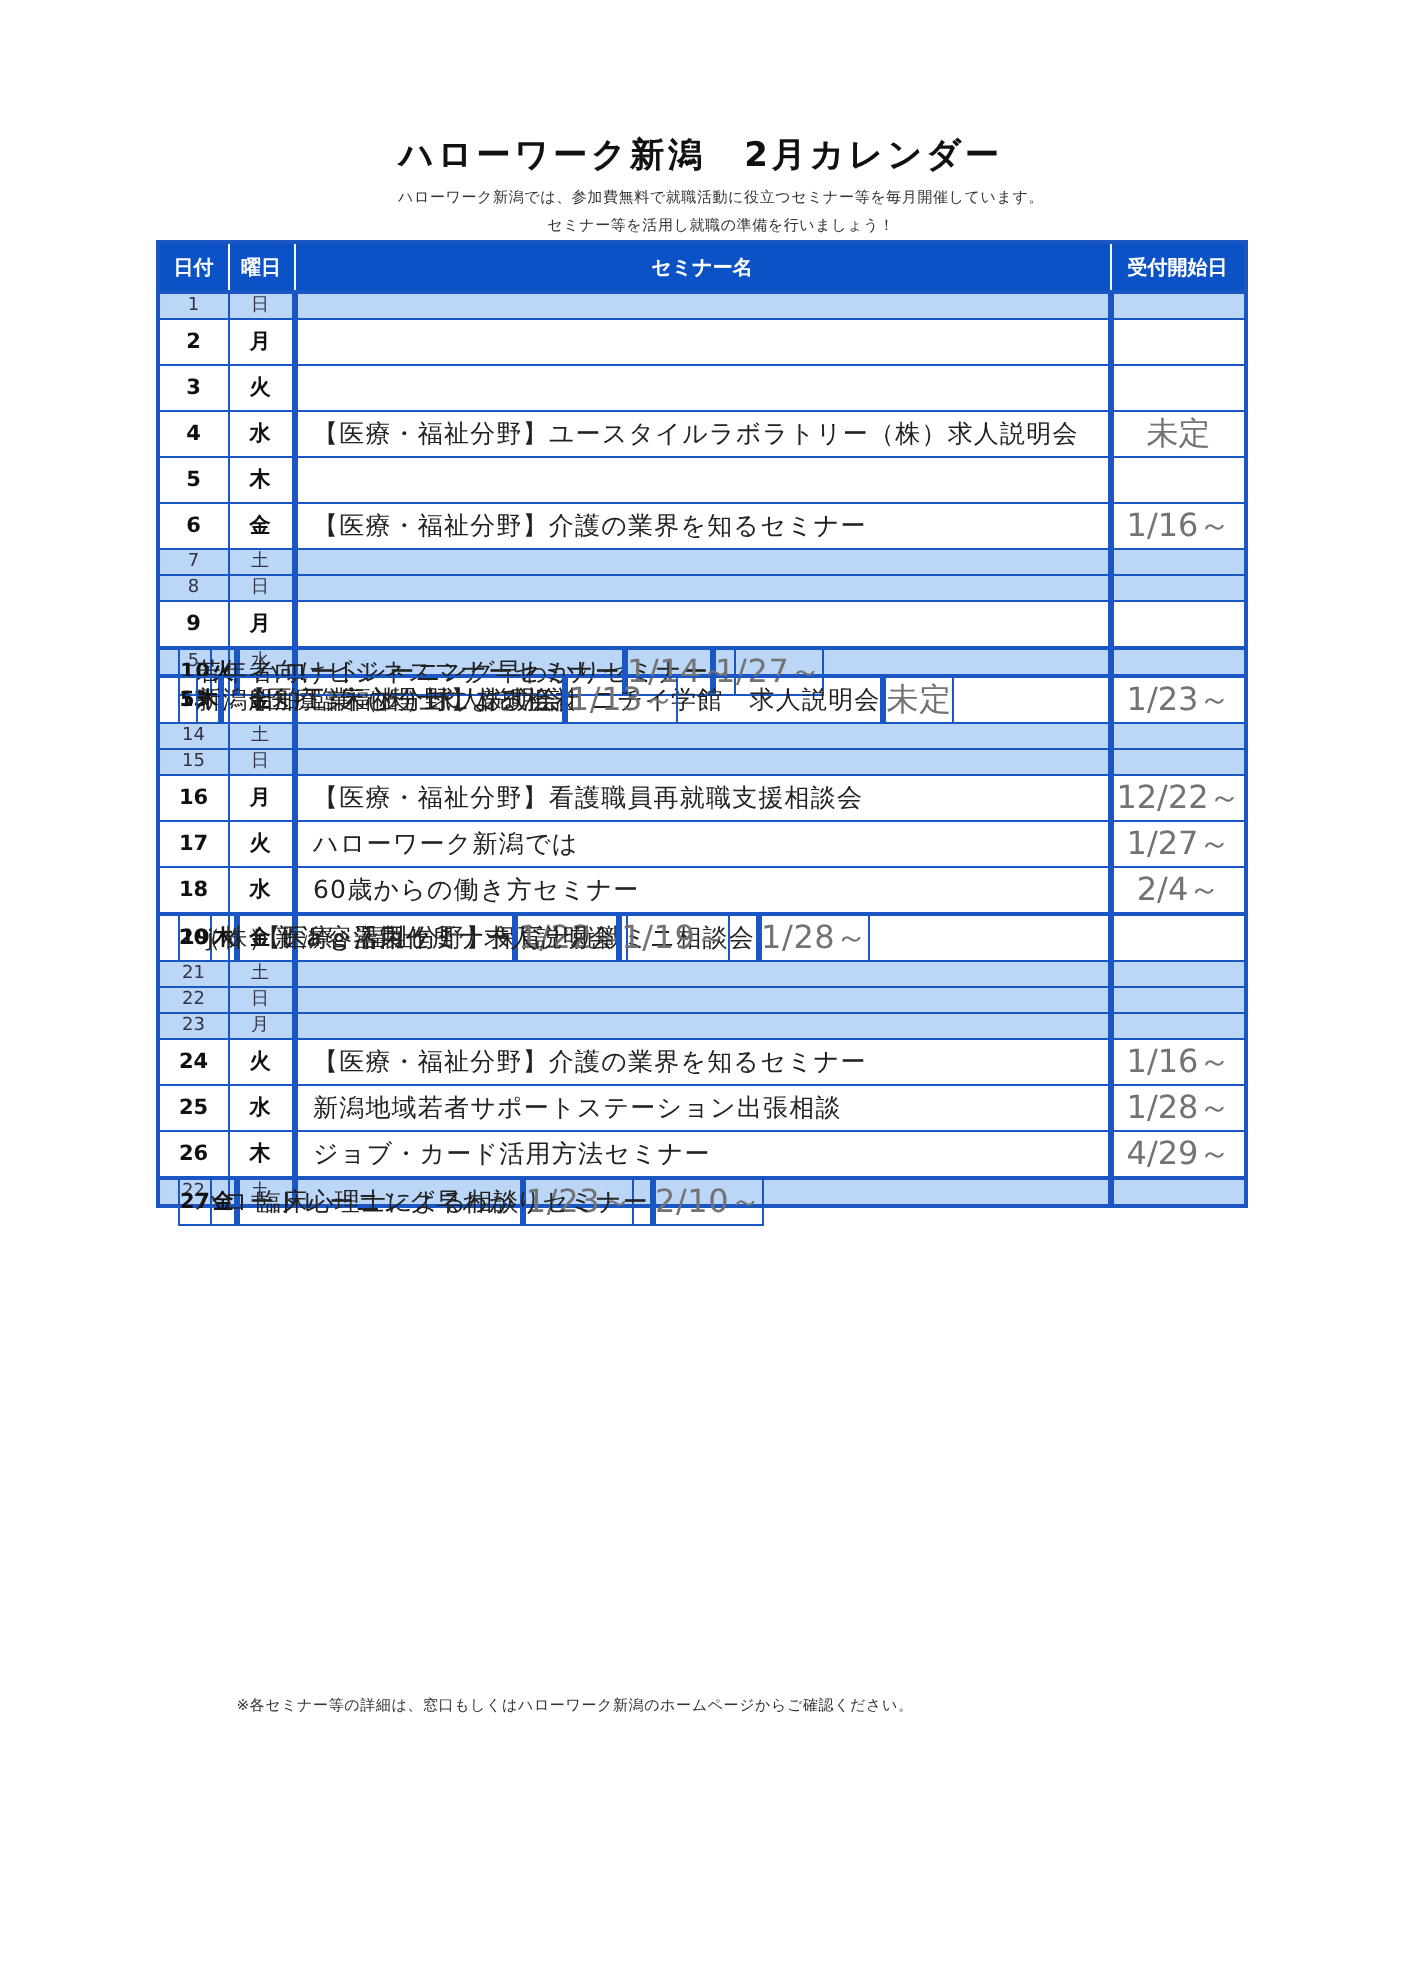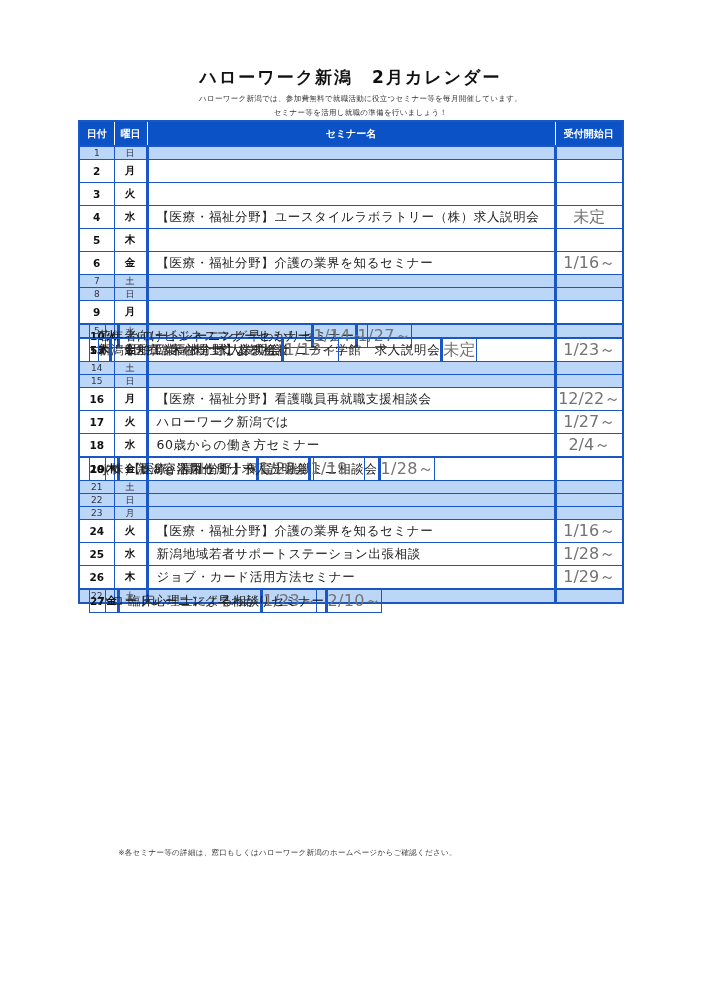--- a/index.html
+++ b/index.html
@@ -210,21 +210,21 @@
       <tr>
         <td class="date" rowspan="1">25</td>
         <td class="day" rowspan="1">水</td>
         <td class="name">新潟地域若者サポートステーション出張相談</td>
         <td class="start">1/28～</td>
       </tr>
       <tr>
         <td class="date" rowspan="1">26</td>
         <td class="day" rowspan="1">木</td>
         <td class="name">ジョブ・カード活用方法セミナー</td>
-        <td class="start">1/29～</td>
+        <td class="start">4/29～</td>
       </tr>
       <tr class="sub">
         <td class="date" rowspan="2">27</td>
         <td class="day" rowspan="2">金</td>
         <td class="name">臨床心理士による相談</td>
         <td class="start">1/23～</td>
       </tr>
       <tr class="sub">
         <td class="name">ハロートレーニング早わかりセミナー</td>
         <td class="start">2/10～</td>

